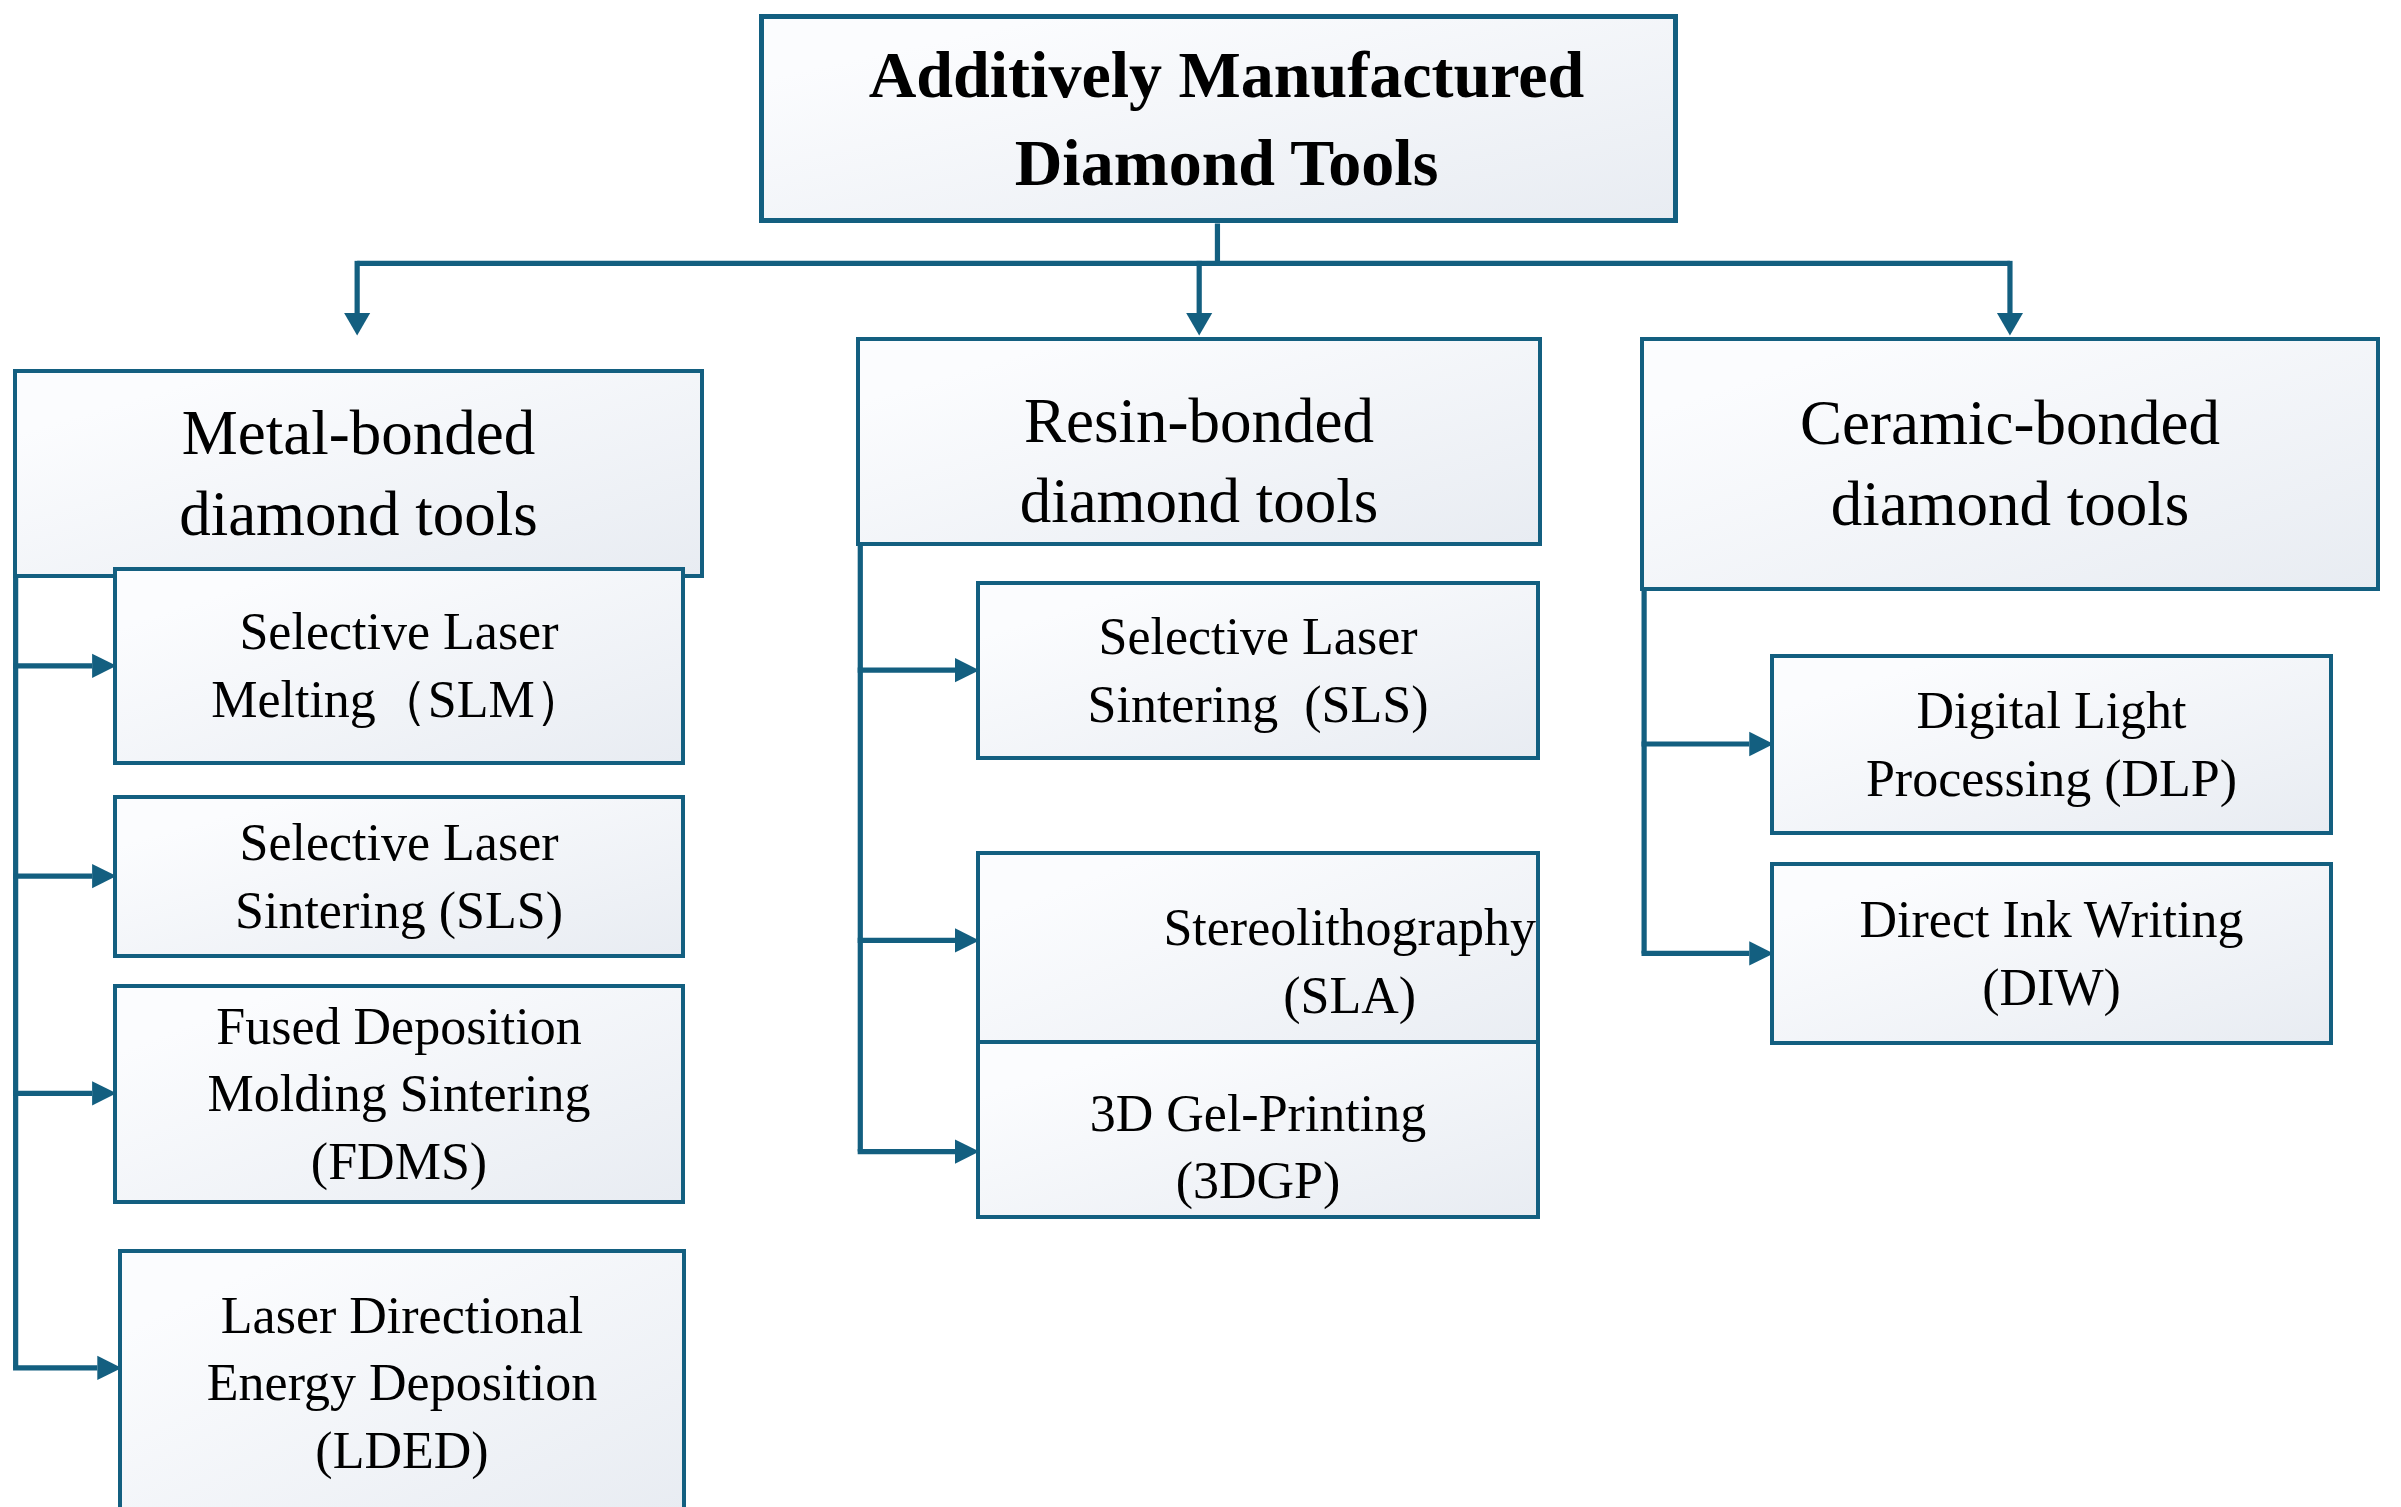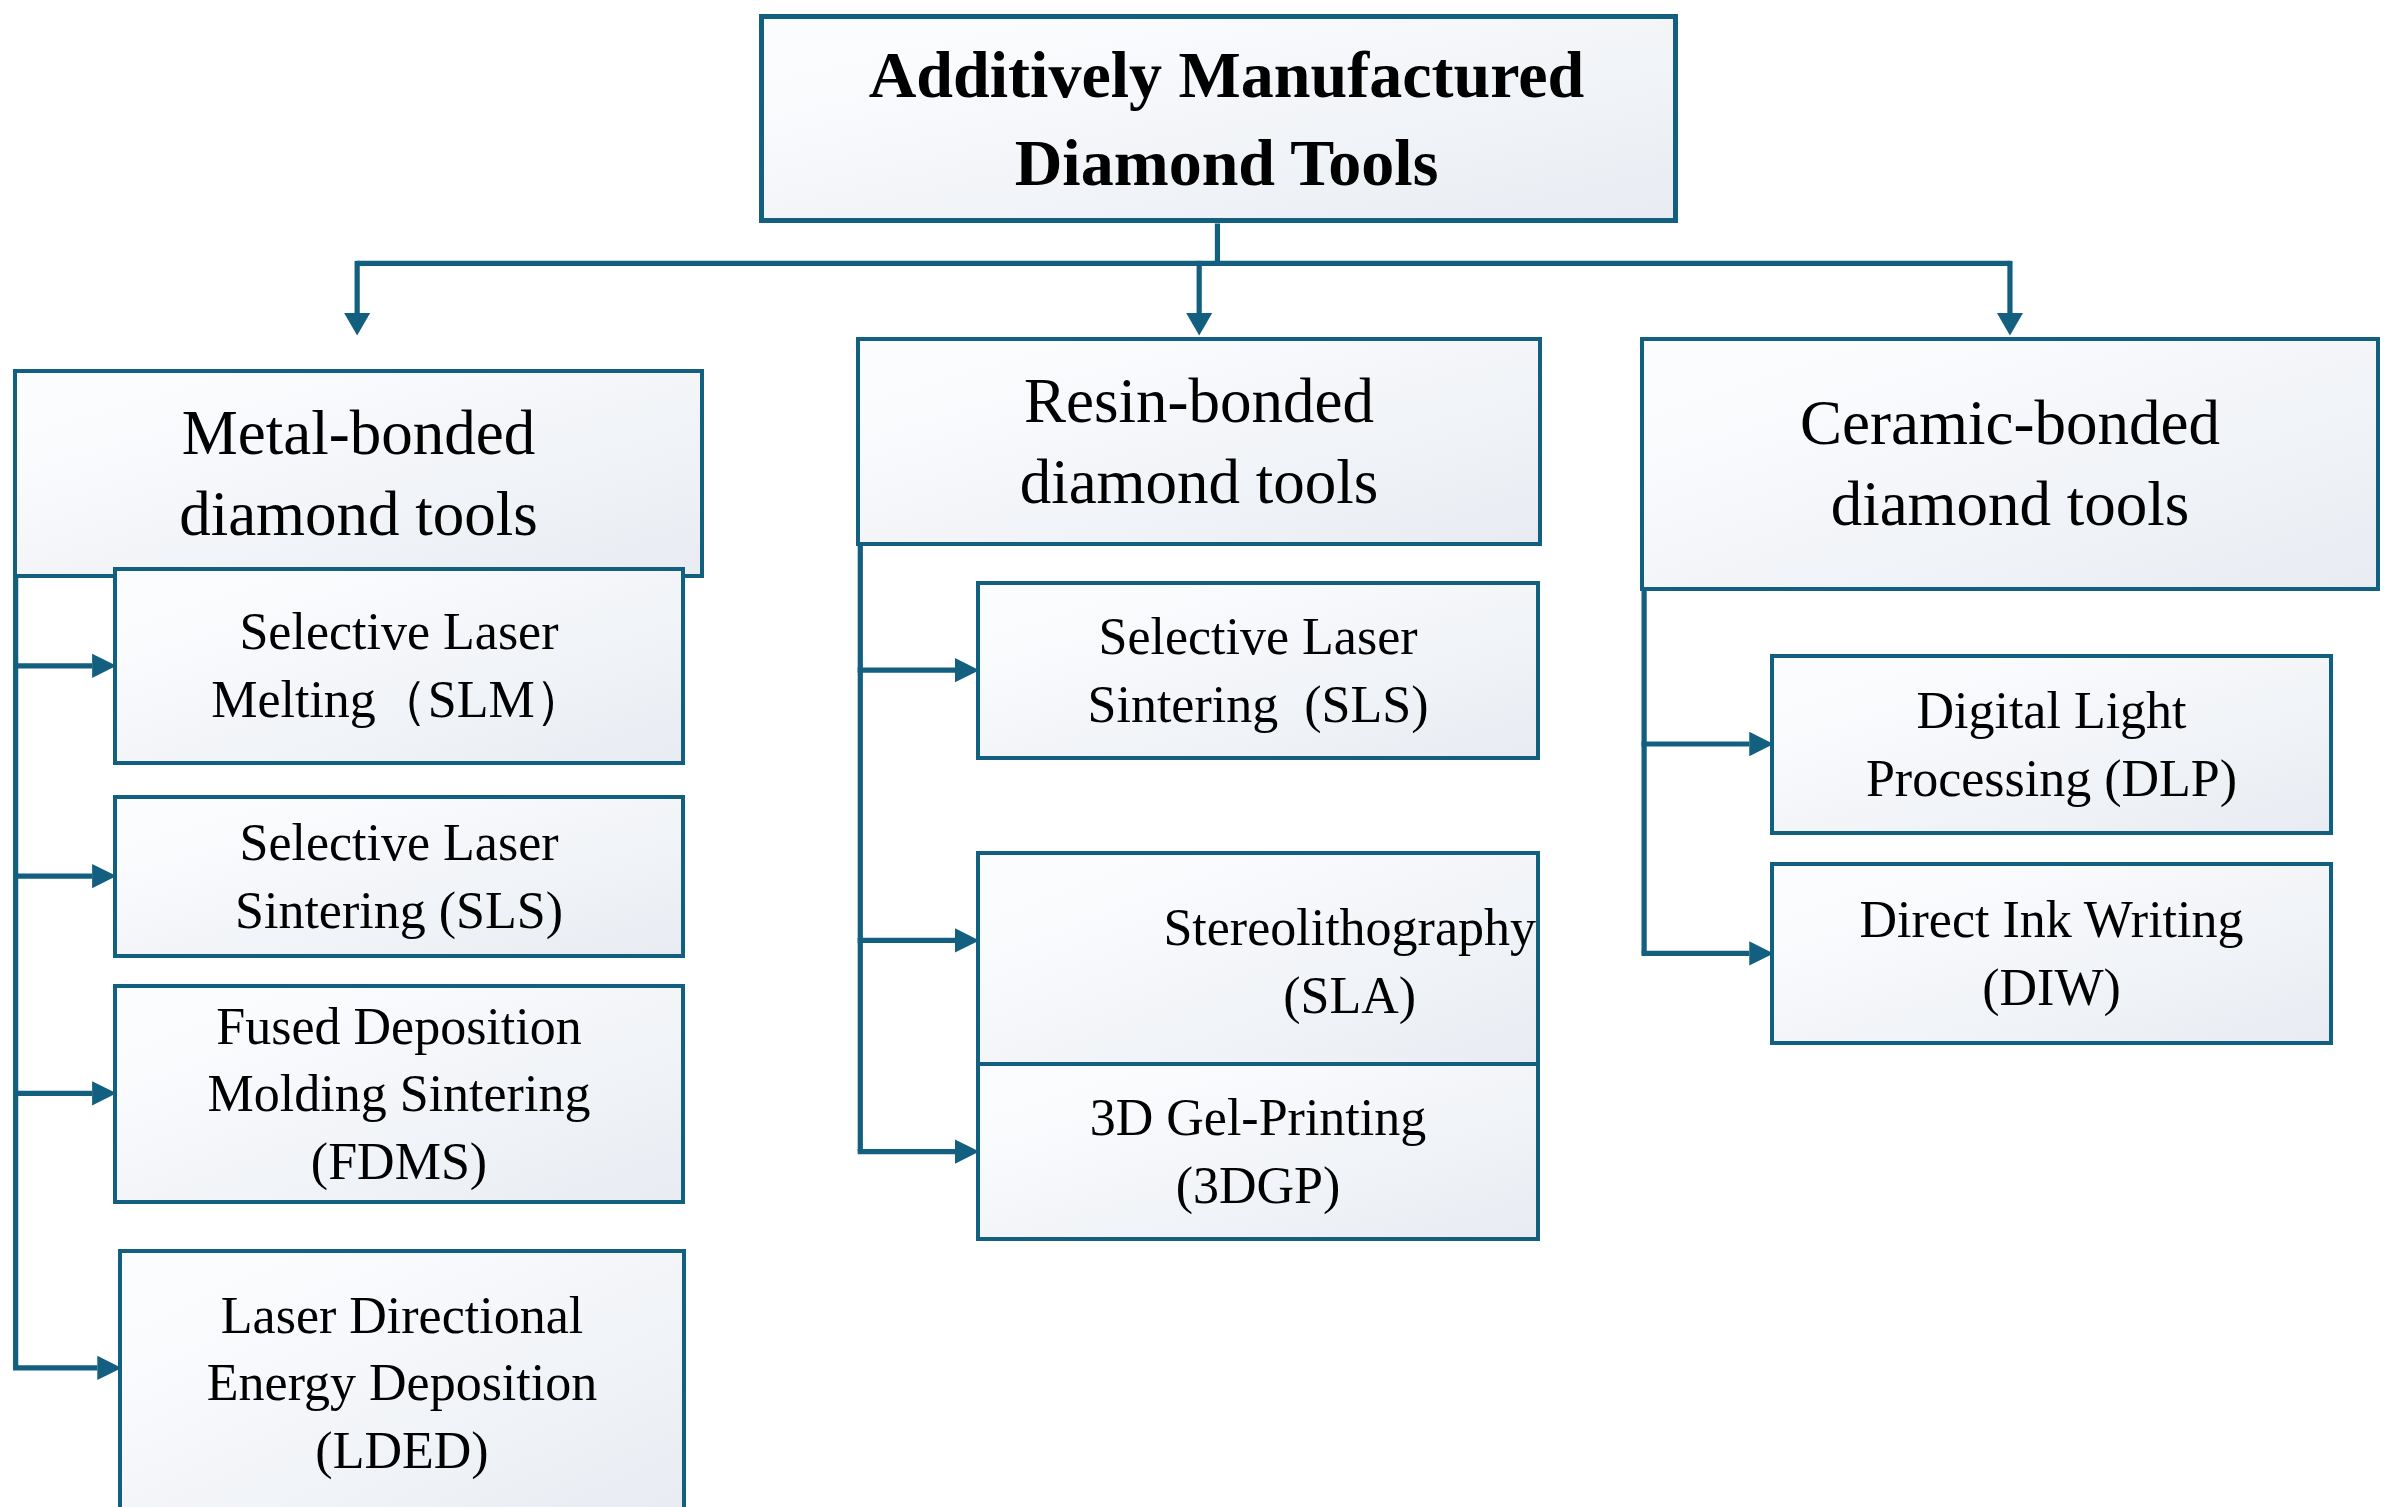--- a/index.html
+++ b/index.html
@@ -91,21 +91,21 @@
 
   <div class="node title-node" style="left:759px; top:14px; width:919px; height:209px;">
     <span class="lbl">Additively Manufactured
 Diamond Tools</span>
   </div>
 
   <div class="node branch-node" style="left:13px; top:337px; width:691px; height:209px;margin-top:32px;">
     <span class="lbl">Metal-bonded
 diamond tools</span>
   </div>
-  <div class="node branch-node" style="left:856px; top:337px; width:686px; height:209px;">
+  <div class="node branch-node" style="left:856px; top:337px; width:686px; height:209px;align-items:flex-end;">
     <span class="lbl">Resin-bonded
 diamond tools</span>
   </div>
   <div class="node branch-node" style="left:1640px; top:337px; width:740px; height:254px;">
     <span class="lbl">Ceramic-bonded
 diamond tools</span>
   </div>
 
   <div class="node leaf-node" style="left:113px; top:567px; width:572px; height:198px;">
     <span class="lbl">Selective Laser
@@ -127,21 +127,21 @@
   </div>
 
   <div class="node leaf-node" style="left:976px; top:581px; width:564px; height:179px;">
     <span class="lbl">Selective Laser
 Sintering  (SLS)</span>
   </div>
   <div class="node leaf-node" style="left:976px; top:851px; width:564px; height:222px;justify-content:flex-end;">
     <span class="lbl">Stereolithography
 (SLA)</span>
   </div>
-  <div class="node leaf-node" style="left:976px; top:1062px; width:564px; height:179px;">
+  <div class="node leaf-node" style="left:976px; top:1040px; width:564px; height:179px;align-items:flex-end;">
     <span class="lbl">3D Gel-Printing
 (3DGP)</span>
   </div>
 
   <div class="node leaf-node" style="left:1770px; top:862px; width:563px; height:183px;">
     <span class="lbl">Direct Ink Writing
 (DIW)</span>
   </div>
   <div class="node leaf-node" style="left:1770px; top:654px; width:563px; height:181px;">
     <span class="lbl">Digital Light

